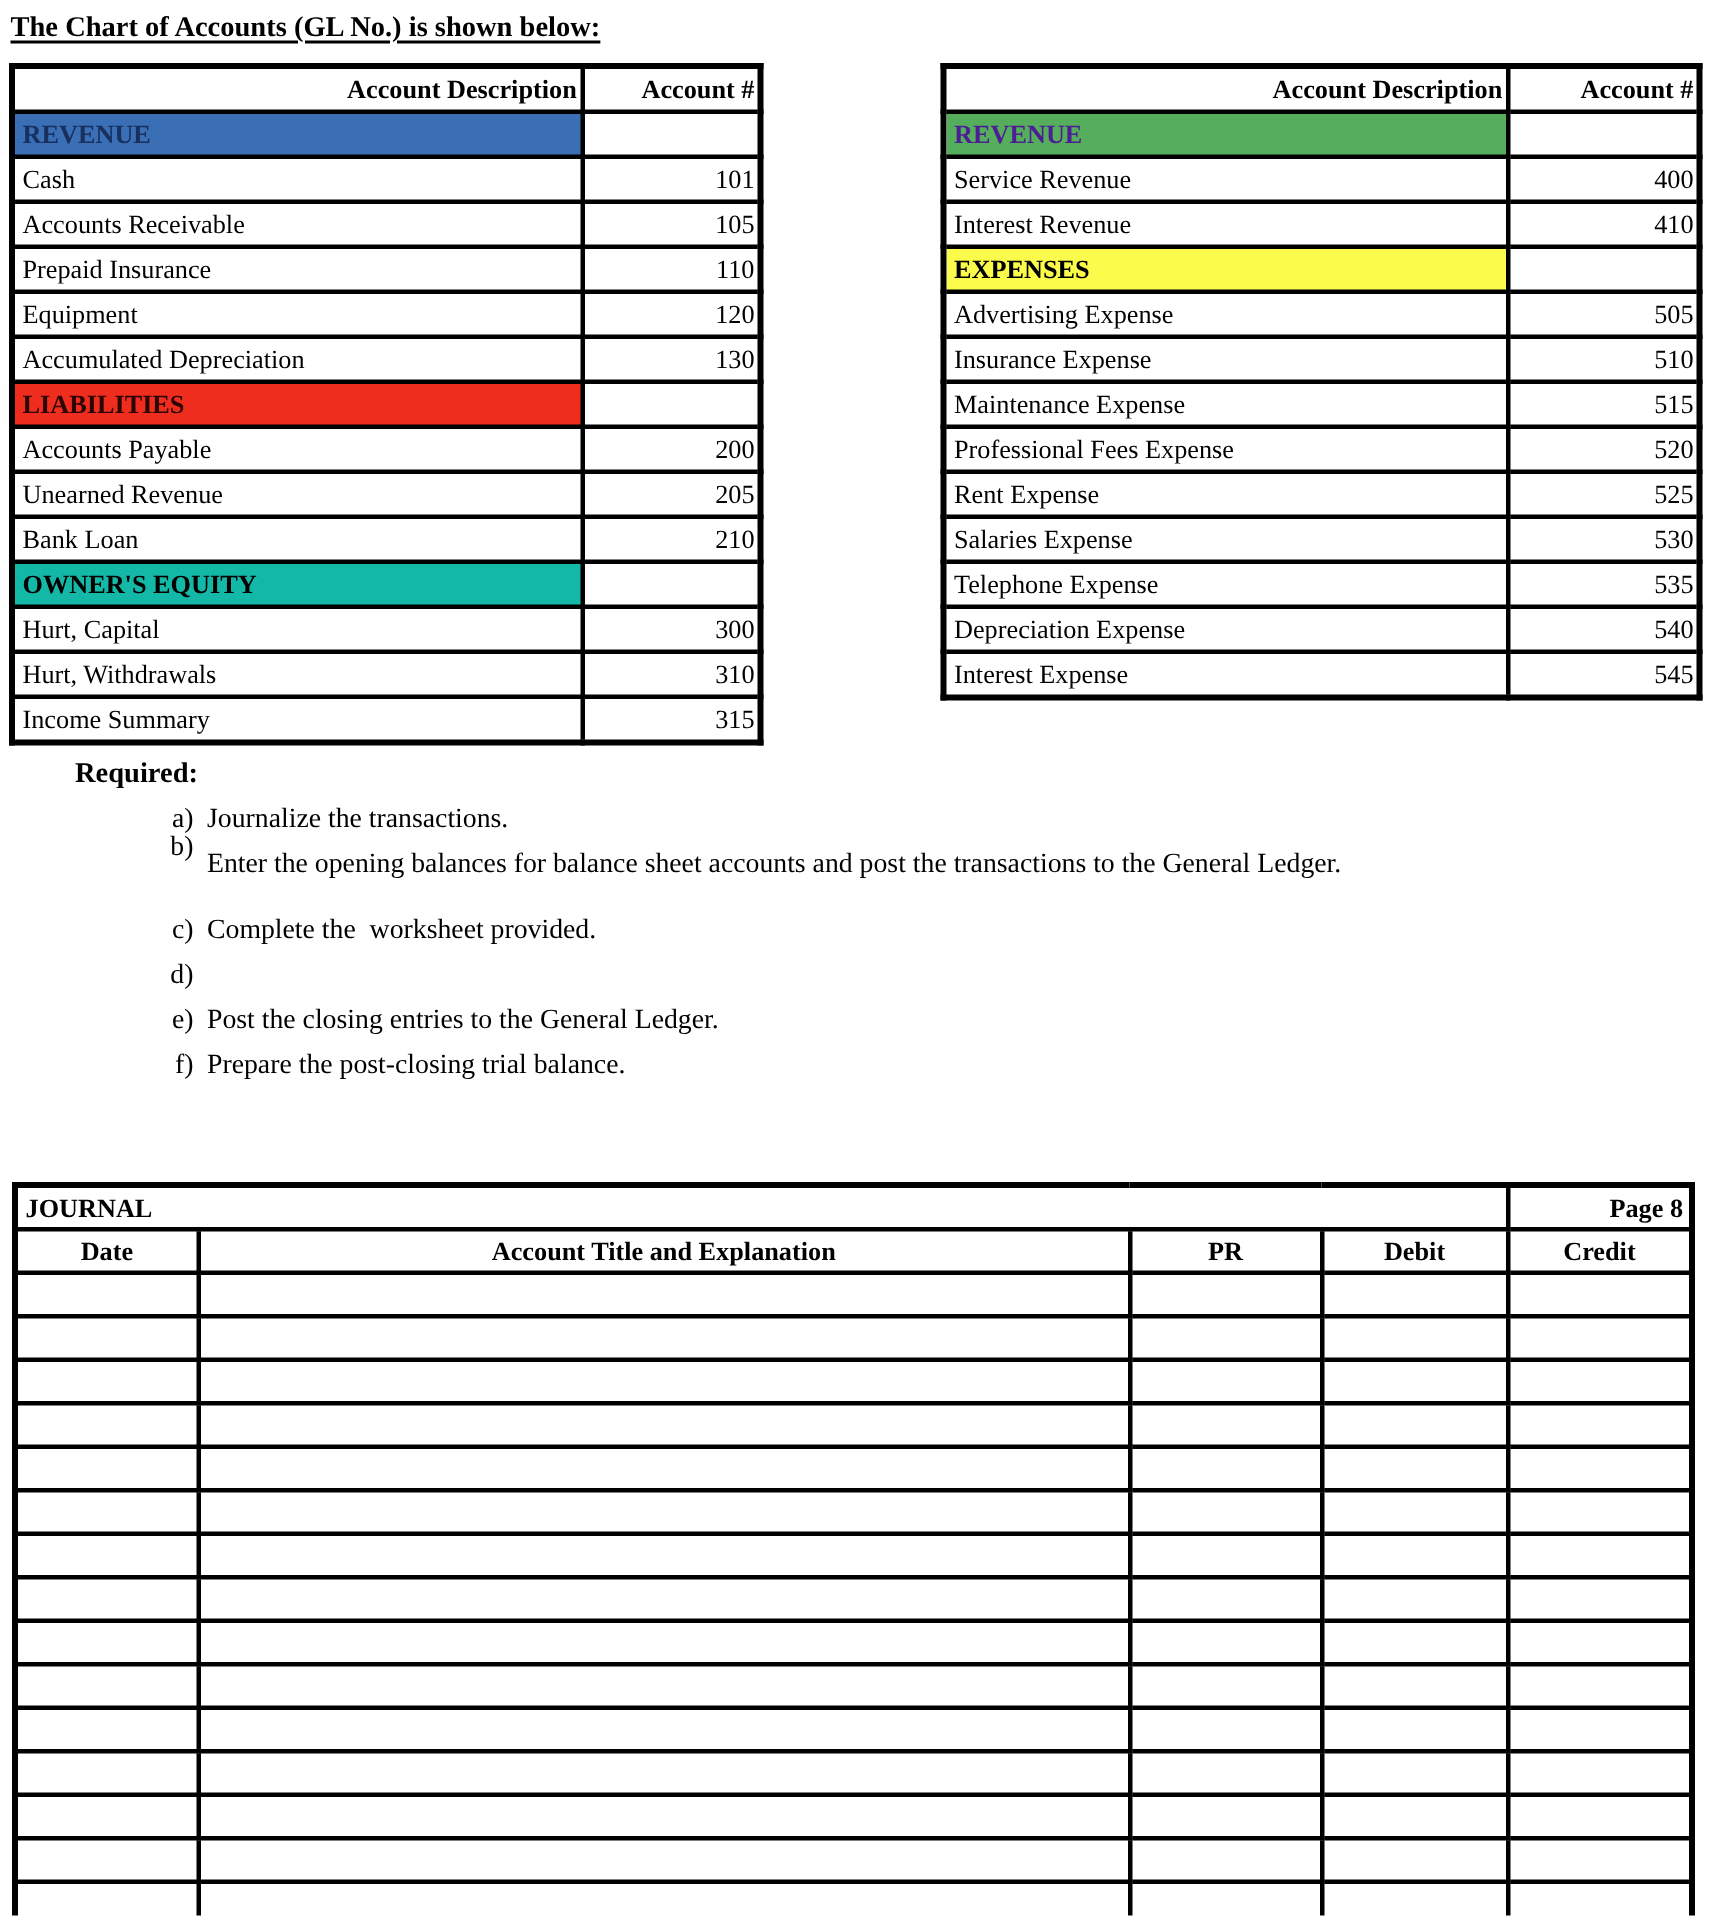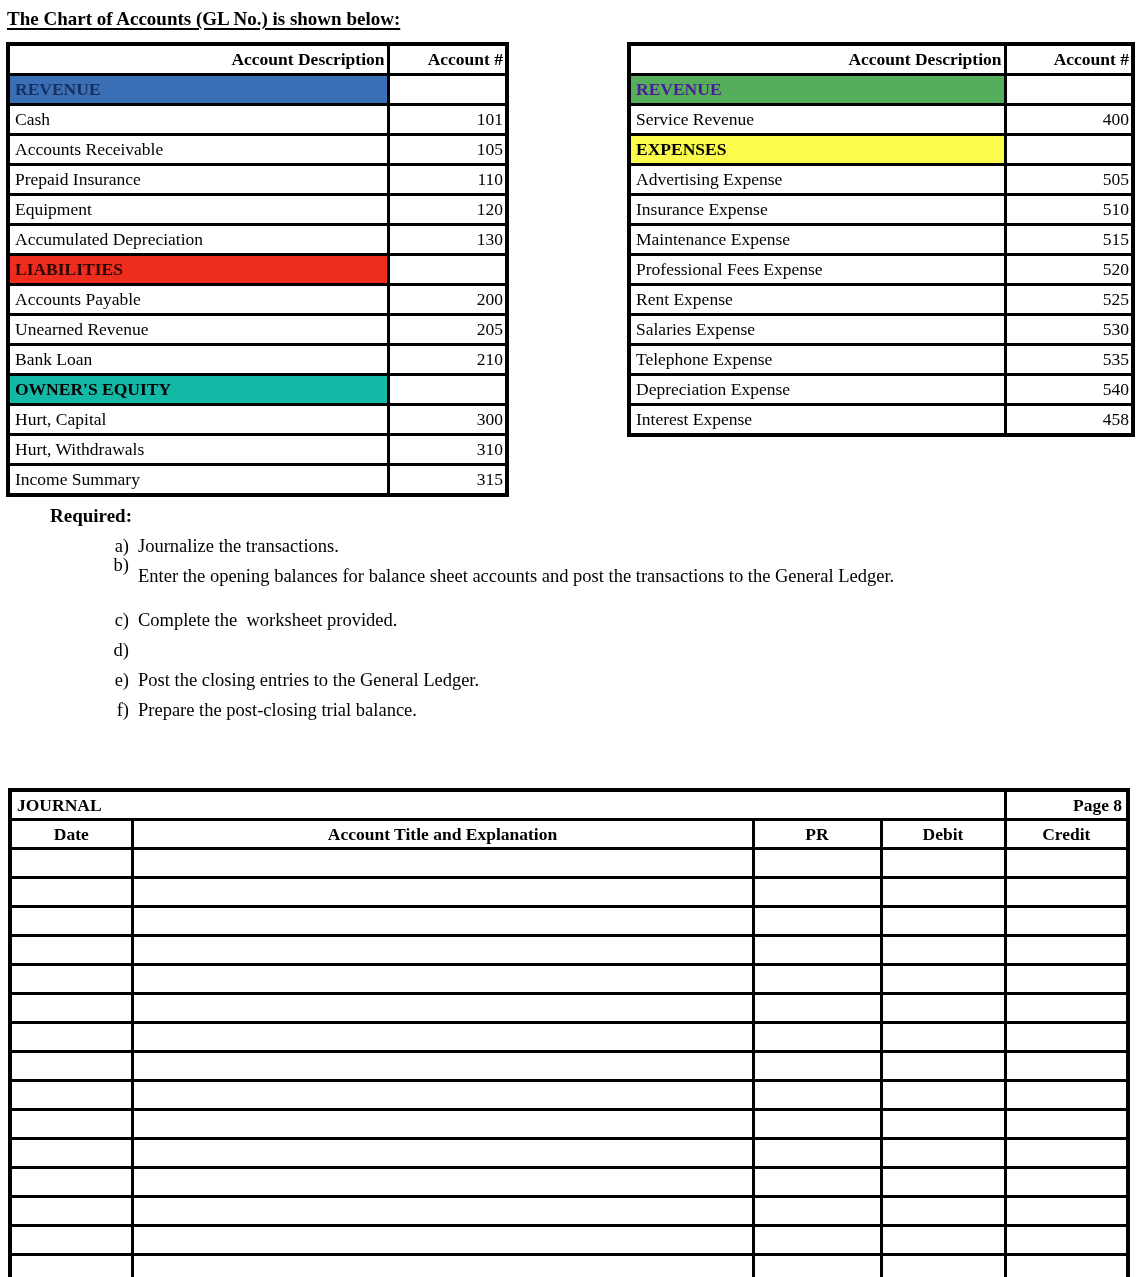--- a/index.html
+++ b/index.html
@@ -143,20 +143,24 @@
   <tbody>
       <tr>
         <td class="cat" style="background: rgb(85, 174, 92); color: #4c1d95;">REVENUE</td>
         <td class="num-cell"></td>
       </tr>
       <tr>
         <td>Service Revenue</td>
         <td class="num-cell">400</td>
       </tr>
       <tr>
+        <td>Interest Revenue</td>
+        <td class="num-cell">410</td>
+      </tr>
+      <tr>
         <td class="cat" style="background: rgb(251, 251, 75); color: rgb(0, 0, 0);">EXPENSES</td>
         <td class="num-cell"></td>
       </tr>
       <tr>
         <td>Advertising Expense</td>
         <td class="num-cell">505</td>
       </tr>
       <tr>
         <td>Insurance Expense</td>
         <td class="num-cell">510</td>
@@ -180,21 +184,21 @@
       <tr>
         <td>Telephone Expense</td>
         <td class="num-cell">535</td>
       </tr>
       <tr>
         <td>Depreciation Expense</td>
         <td class="num-cell">540</td>
       </tr>
       <tr>
         <td>Interest Expense</td>
-        <td class="num-cell">458</td>
+        <td class="num-cell">545</td>
       </tr>
     </tbody>
 </table>
 
 <div class="required">
   <div class="req-heading">Required:</div>
   <div>
       <div class="req-item">
         <span class="req-label">a)</span>
         <span class="req-text">Journalize the transactions.</span>

